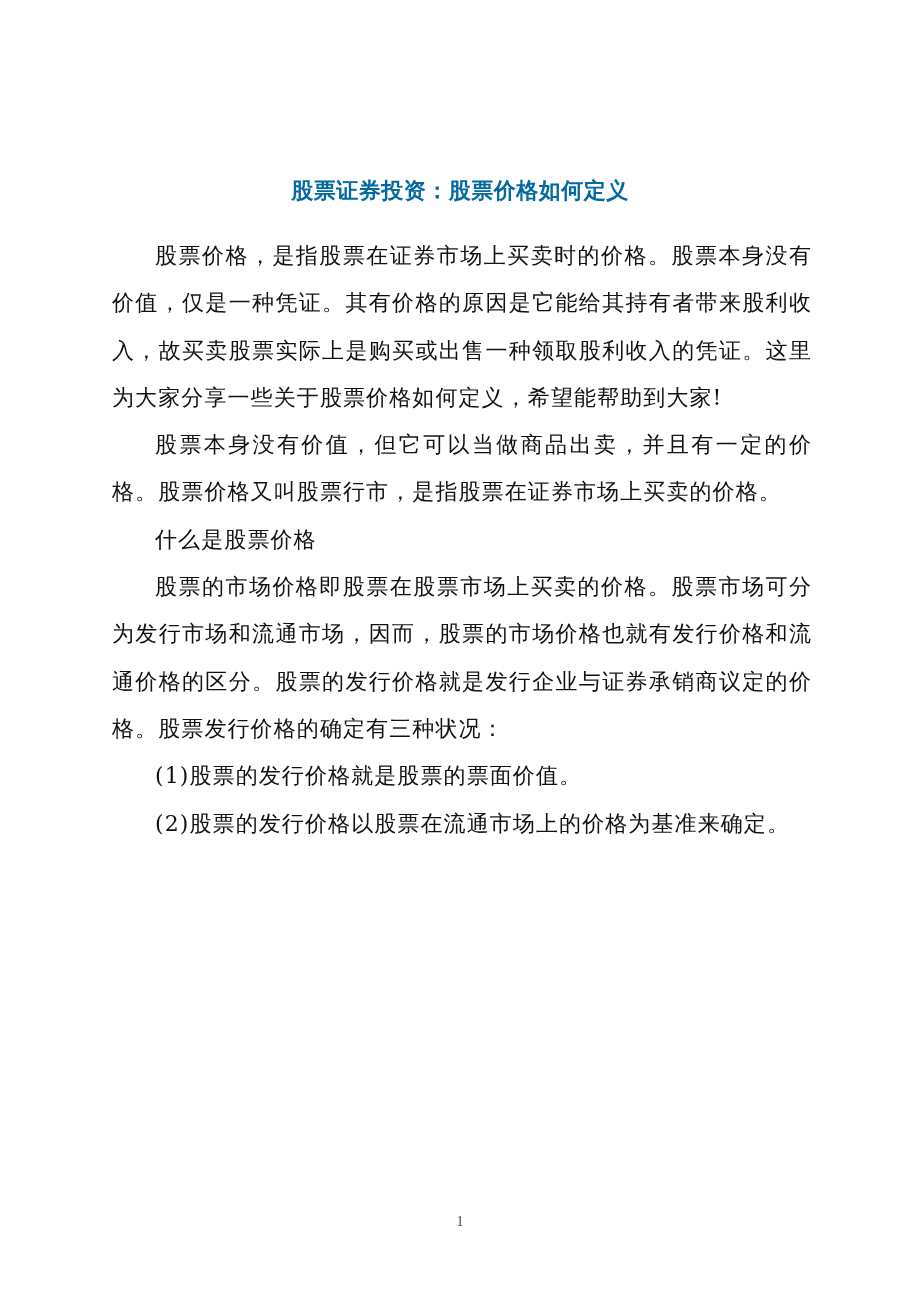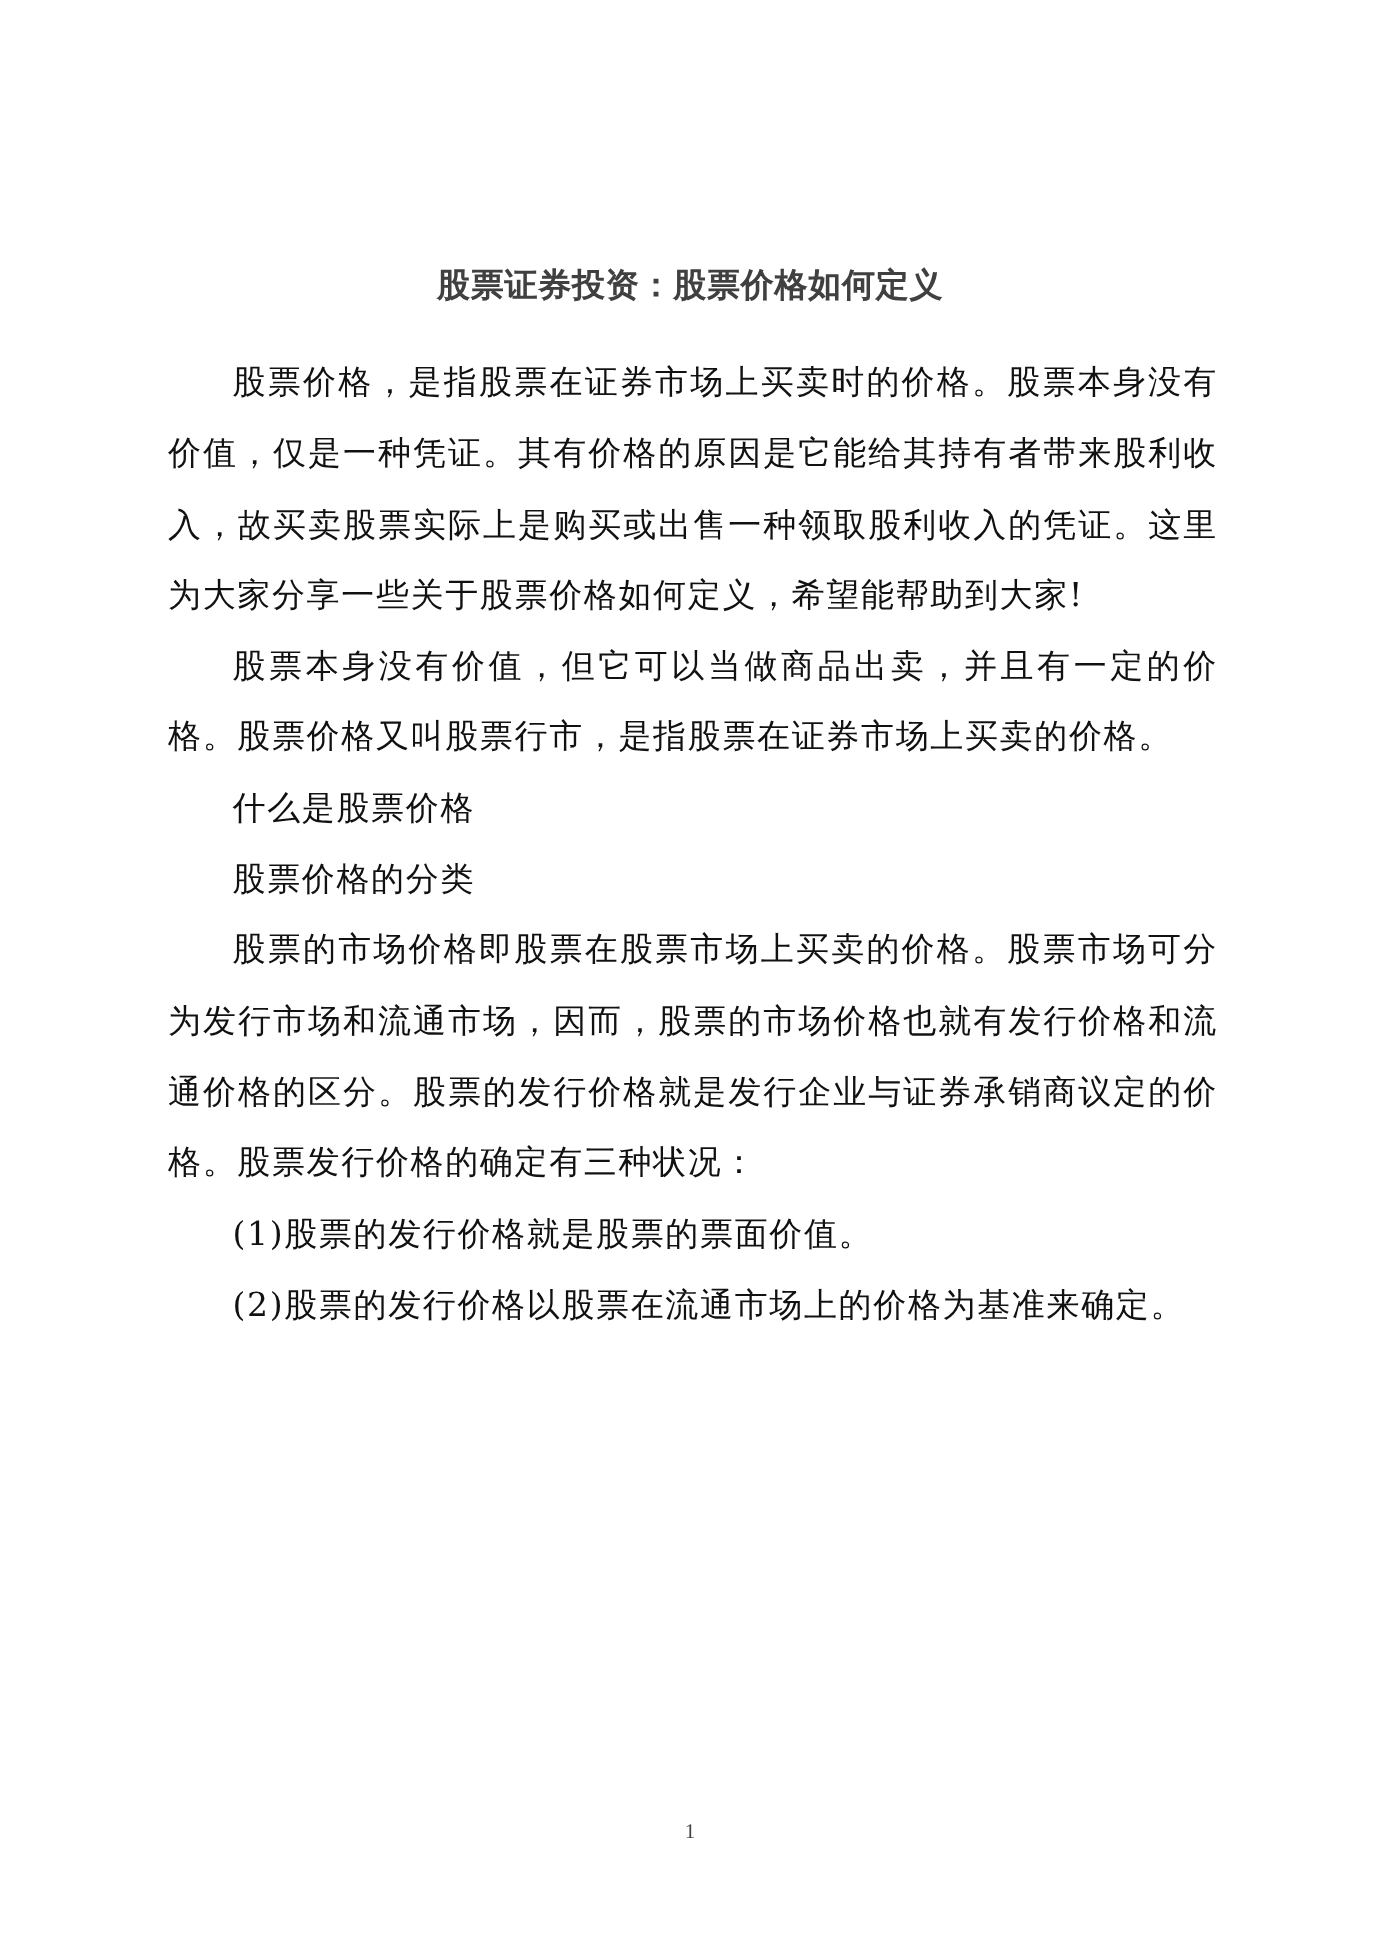--- a/index.html
+++ b/index.html
@@ -26,21 +26,21 @@
     .title {
       position: absolute;
       top: 174px;
       left: 0;
       width: 920px;
       text-align: center;
       font-family: "DejaVu Sans", "Liberation Sans", sans-serif;
       font-weight: bold;
       font-size: 22px;
       line-height: 34px;
-      color: #404040;
+      color: #0369a1;
       letter-spacing: 0.5px;
     }
     .body {
       position: absolute;
       left: 112px;
       top: 232px;
       width: 700px;
     }
     .para {
       margin: 0;
@@ -65,20 +65,19 @@
 </head>
 <body>
 
 <div class="page">
   <div class="title">股票证券投资：股票价格如何定义</div>
 
   <div class="body">
     <p class="para">股票价格，是指股票在证券市场上买卖时的价格。股票本身没有价值，仅是一种凭证。其有价格的原因是它能给其持有者带来股利收入，故买卖股票实际上是购买或出售一种领取股利收入的凭证。这里为大家分享一些关于股票价格如何定义，希望能帮助到大家!</p>
     <p class="para">股票本身没有价值，但它可以当做商品出卖，并且有一定的价格。股票价格又叫股票行市，是指股票在证券市场上买卖的价格。</p>
     <p class="para">什么是股票价格</p>
-    <p class="para">股票价格的分类</p>
     <p class="para">股票的市场价格即股票在股票市场上买卖的价格。股票市场可分为发行市场和流通市场，因而，股票的市场价格也就有发行价格和流通价格的区分。股票的发行价格就是发行企业与证券承销商议定的价格。股票发行价格的确定有三种状况：</p>
     <p class="para">(1)股票的发行价格就是股票的票面价值。</p>
     <p class="para">(2)股票的发行价格以股票在流通市场上的价格为基准来确定。</p>
   </div>
 
   <div class="page-number">1</div>
 </div>
 
 </body></html>

